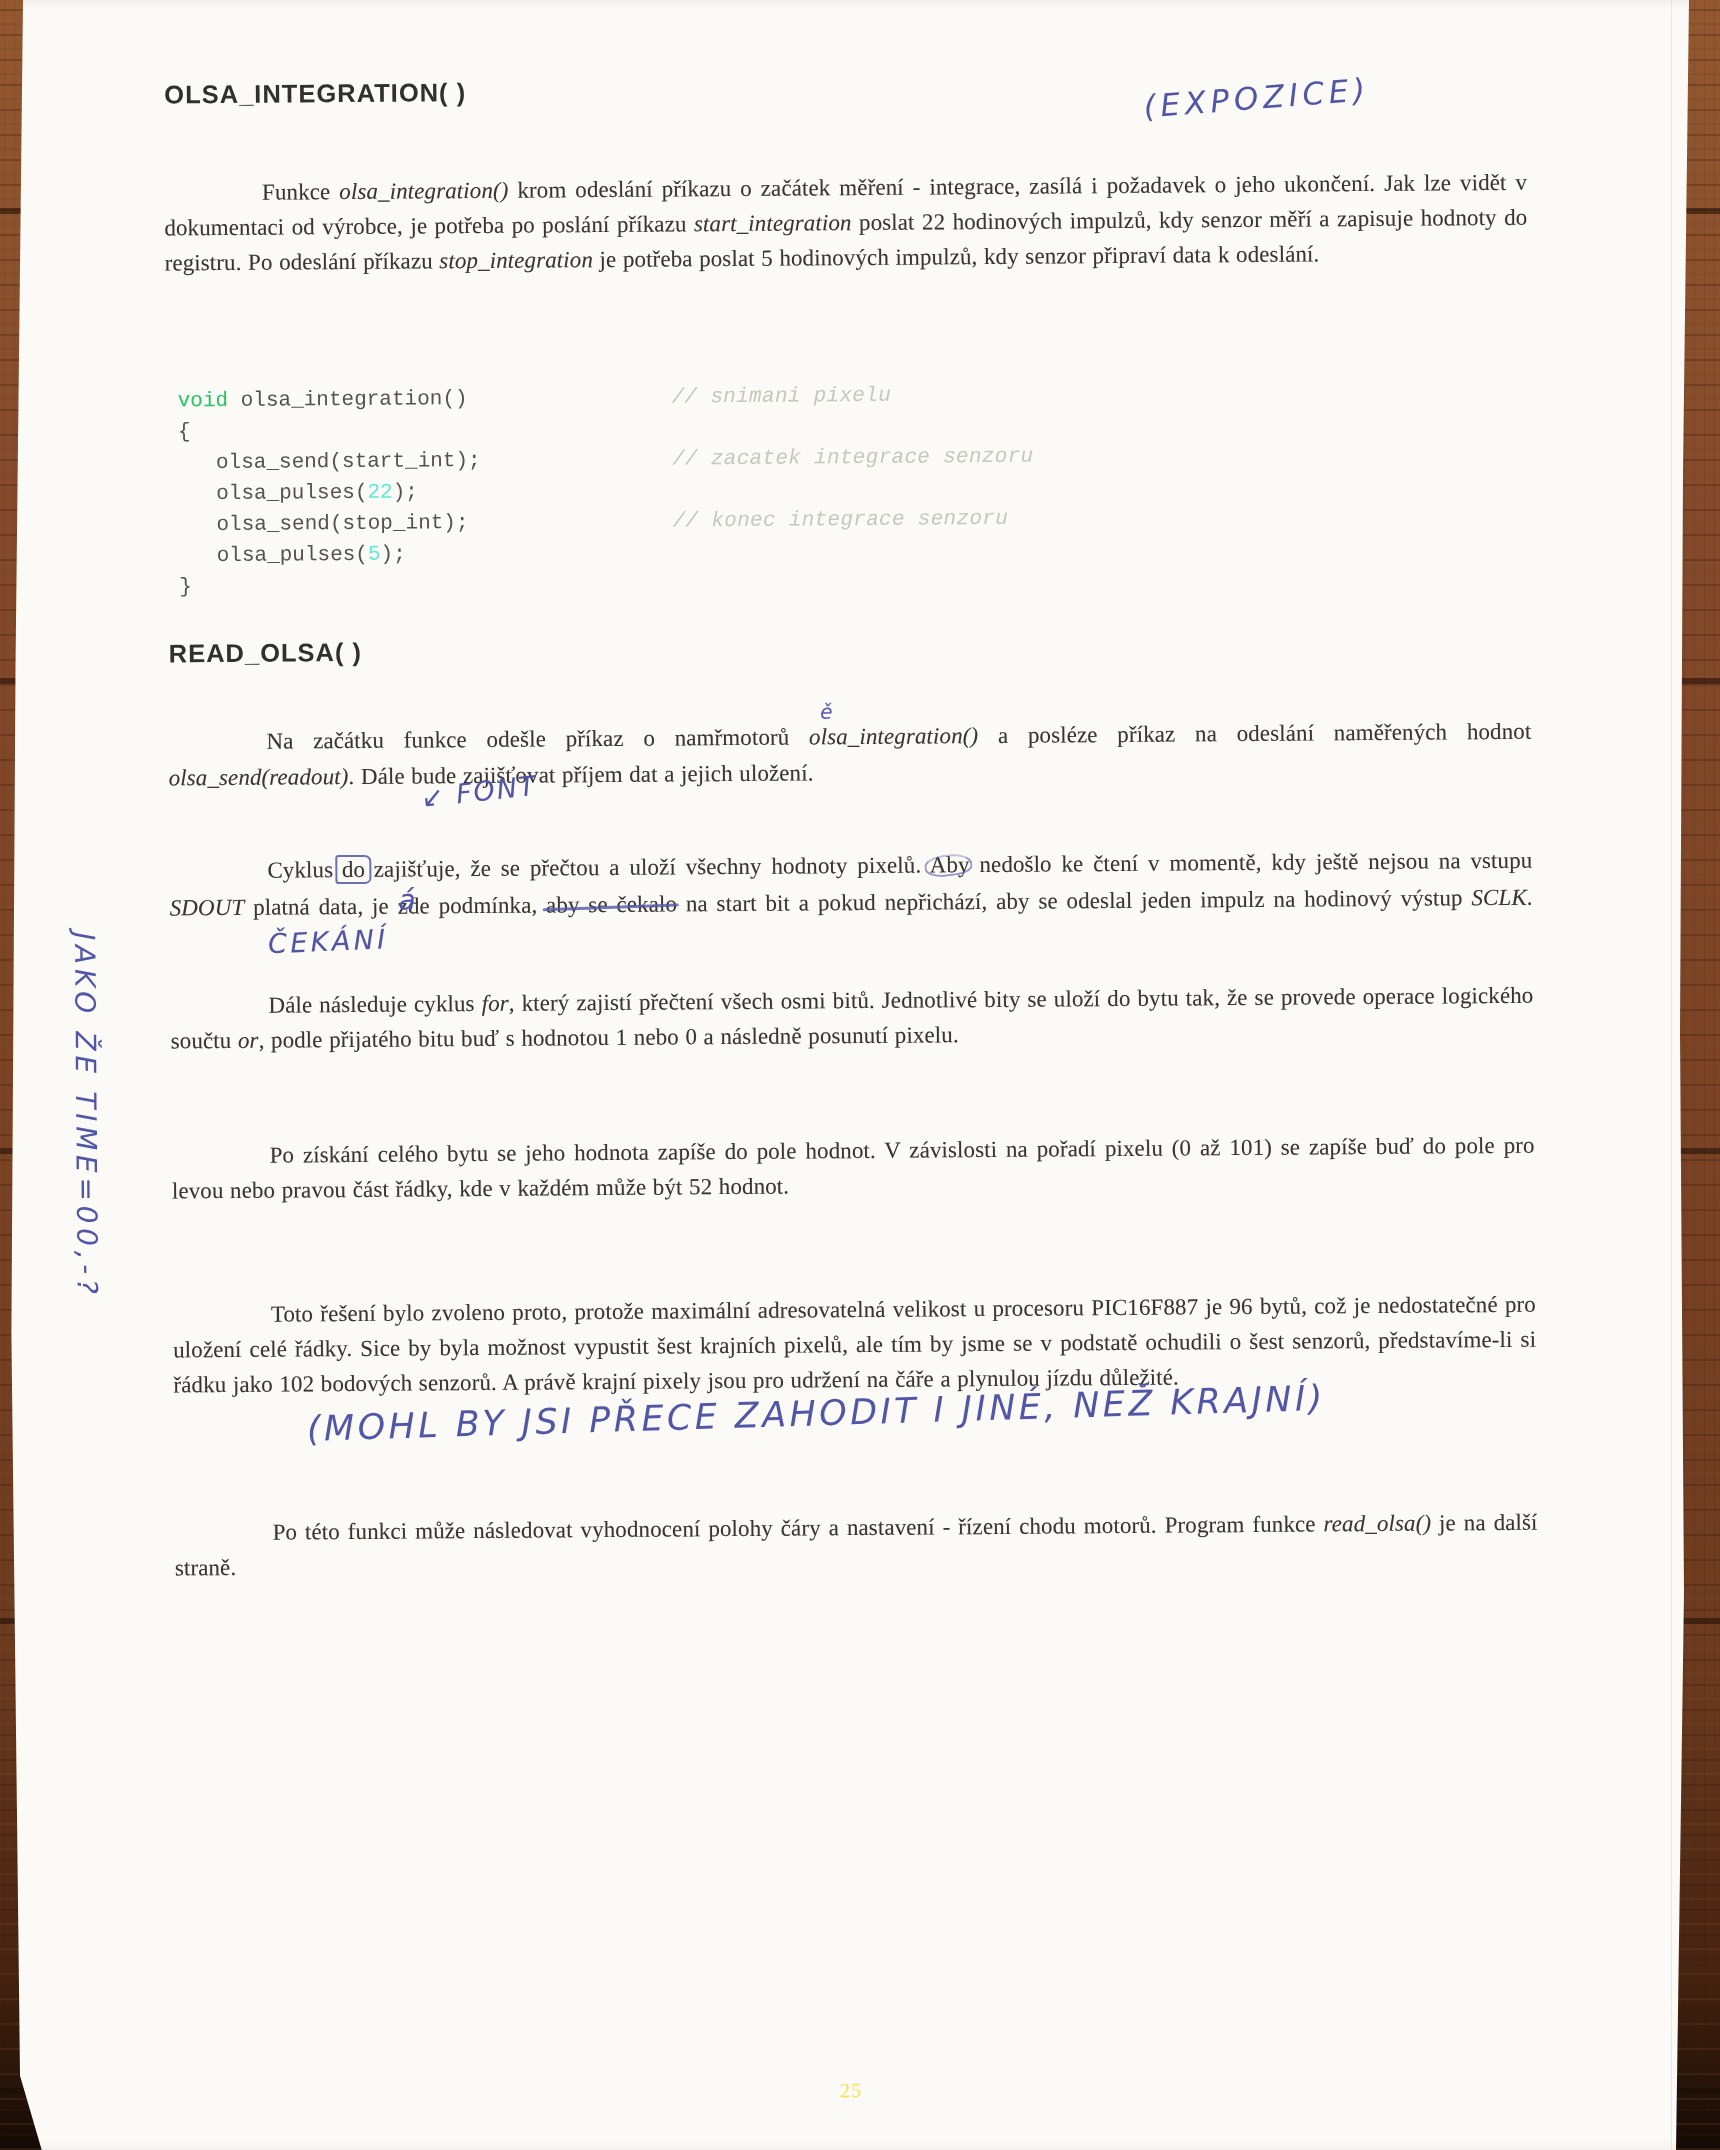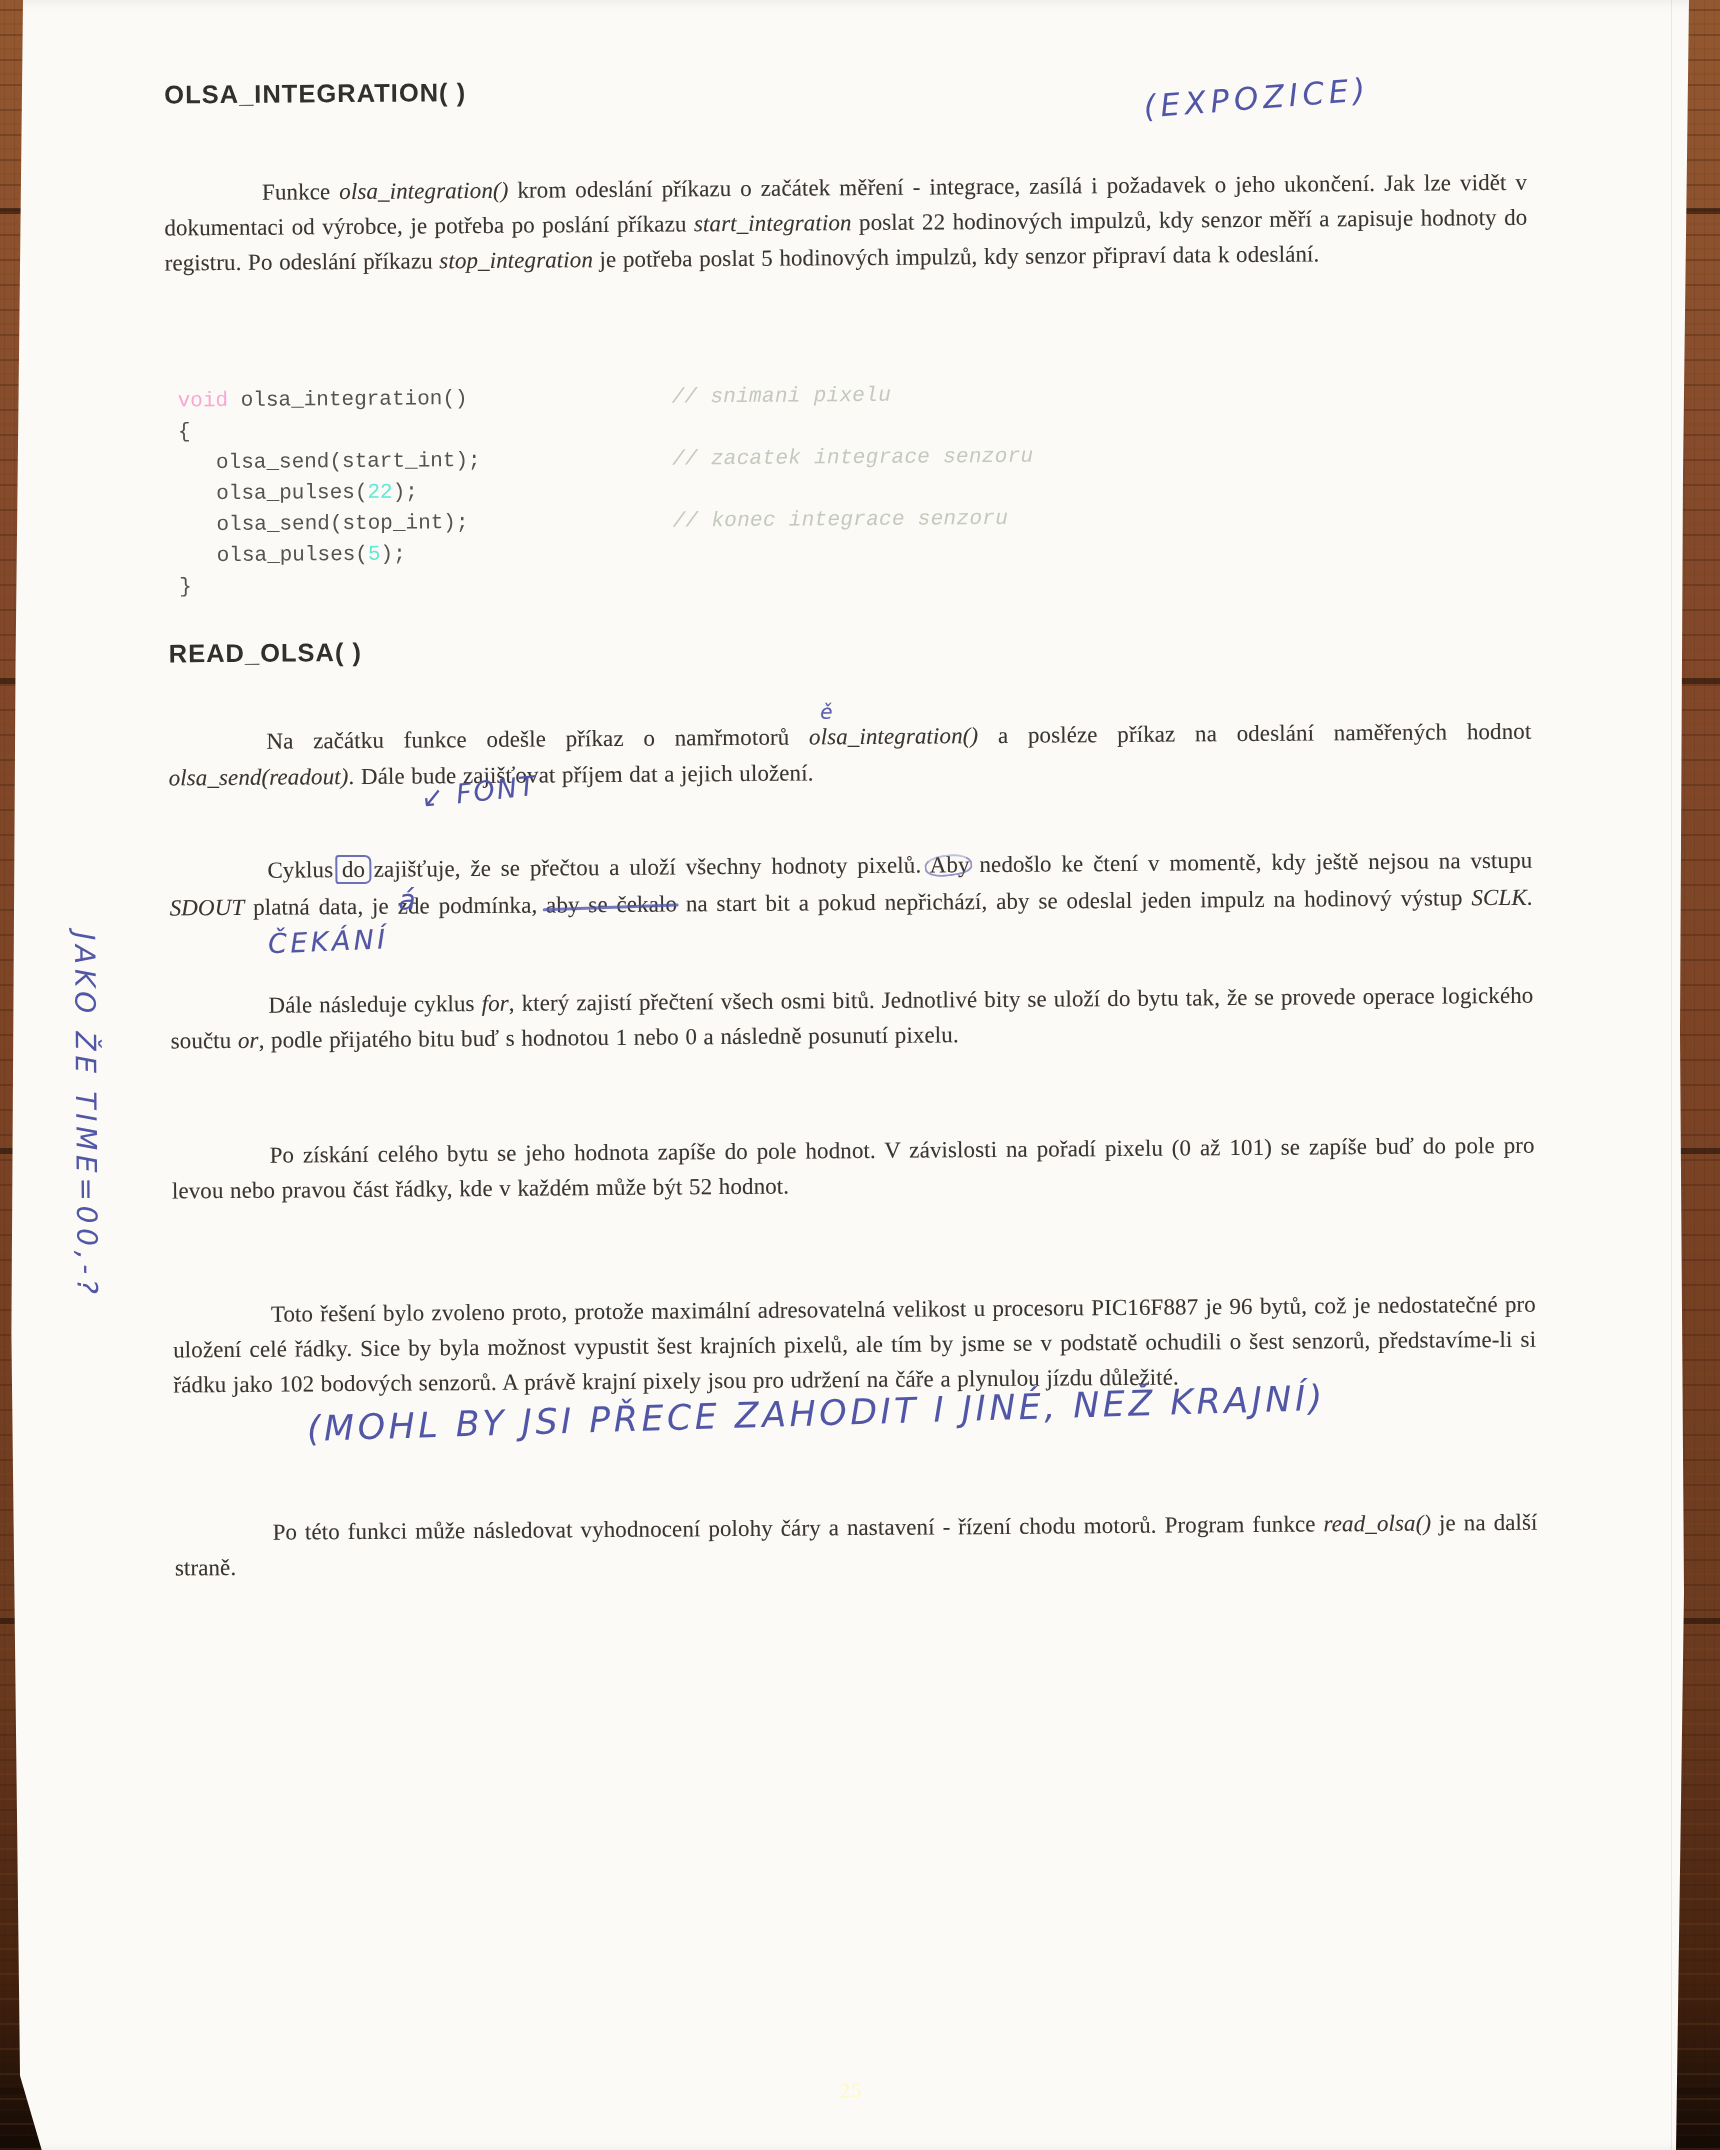--- a/index.html
+++ b/index.html
@@ -52,23 +52,23 @@
   .ann-font{left:423px;top:773px;font-size:27px;letter-spacing:2px;transform:rotate(-6deg);}
   .ann-mohl{left:304px;top:1393px;font-size:35px;letter-spacing:3.4px;white-space:nowrap;transform:rotate(-1.3deg);}
   .ann-margin{left:102px;top:926px;font-size:28px;letter-spacing:4.7px;white-space:nowrap;
      transform:rotate(90deg);transform-origin:left top;}
   
   .code{position:absolute;left:183px;top:380px;
      font-family:"Liberation Mono","DejaVu Sans Mono",monospace;
      font-size:21px;line-height:31px;color:#55524f;white-space:pre;}
   .code-line{position:relative;height:31px;}
   .comment{position:absolute;left:494px;top:0;color:#c4c9bd;font-style:italic;letter-spacing:0.3px;}
-  .kw{color:#f9a8d4;}
+  .kw{color:#22c55e;}
   .num{color:#5eead4;}
-  .pagenum{position:absolute;left:832px;top:2079px;font-size:20px;color:#fef9c3;letter-spacing:1.3px;}
+  .pagenum{position:absolute;left:832px;top:2079px;font-size:20px;color:#fde047;letter-spacing:1.3px;}
 </style>
 </head>
 <body>
 
 <div class="paper">
   <div class="edge-line"></div>
 </div>
 
 <div class="content">
 

